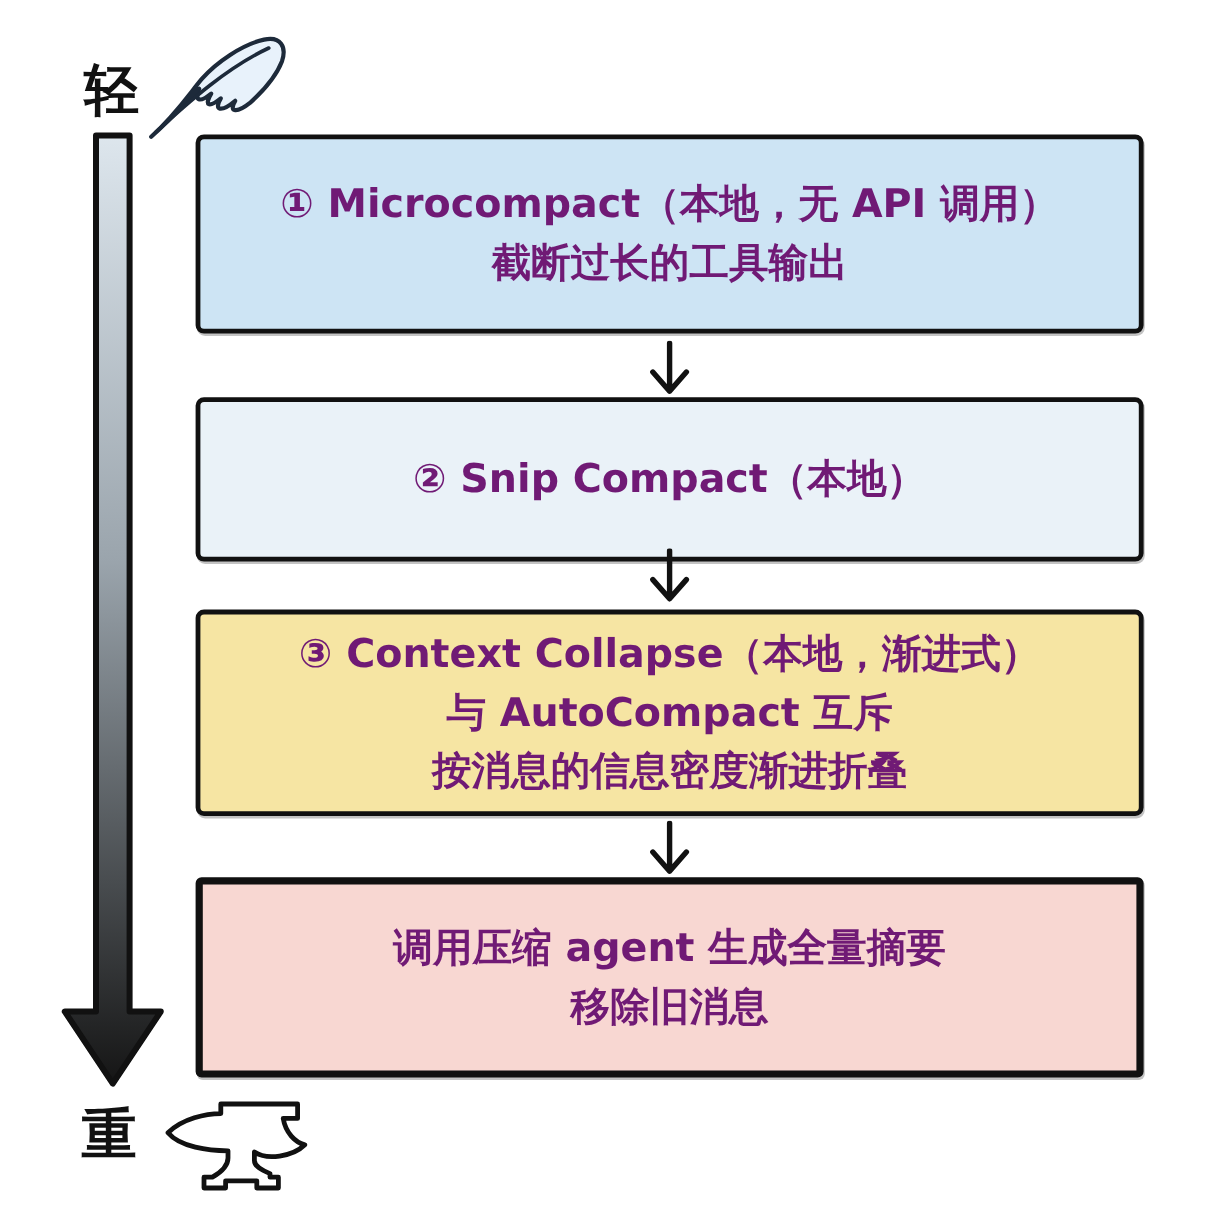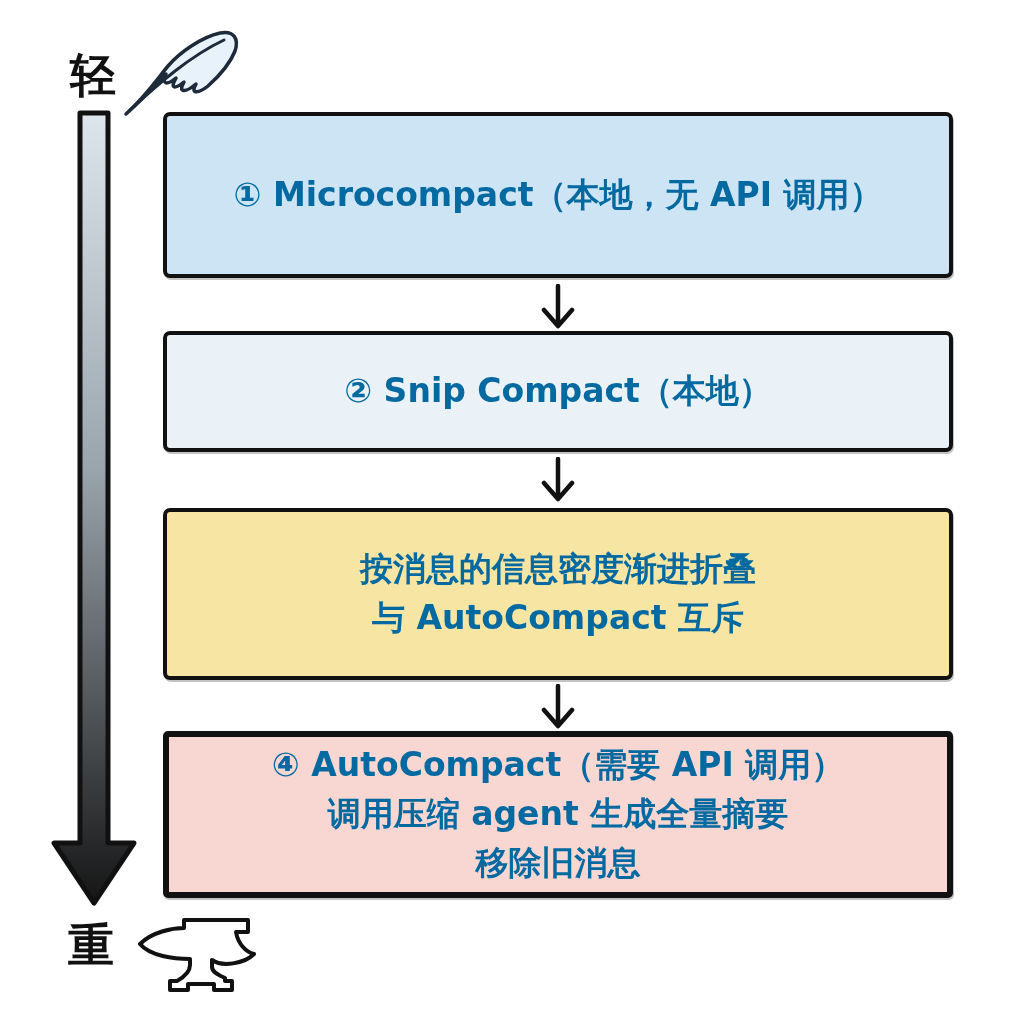--- a/index.html
+++ b/index.html
@@ -31,29 +31,29 @@
     position: absolute;
     left: 0;
     width: 790px;
     border: 4px solid #111111;
     border-radius: 7px;
     display: flex;
     flex-direction: column;
     justify-content: center;
     align-items: center;
     text-align: center;
-    color: #0369a1;
+    color: #701a75;
     font-weight: bold;
     font-size: 33px;
     line-height: 1.48;
     padding: 6px 14px;
     box-shadow: 1px 2px 0 rgba(17,17,17,0.25);
   }
   #box-1 { top: 112px; height: 166px; }
-  #box-2 { top: 331px; height: 121px; }
+  #box-2 { top: 331px; height: 137px; }
   #box-3 { top: 508px; height: 172px; }
   #box-4 { top: 731px; height: 167px; border-width: 6px; border-radius: 5px; }
   .box-title, .box-line { width: 100%; }
 
   .connector {
     position: absolute;
     left: 536px;
     width: 44px;
     height: 46px;
   }
@@ -93,33 +93,34 @@
   <div class="icon-wrap" id="anvil-wrap">
     <svg width="126" height="82" viewBox="0 0 126 82">
       <path d="M8 32 C20 20 40 16 52 16 L52 8 L116 8 L116 20 L104 20 C106 32 114 40 122 42 C112 52 90 55 80 48 L80 55 C80 60 86 63 93 66 L93 69 L100 69 L100 78 L82 78 L82 72 L56 72 L56 78 L38 78 L38 69 L45 69 C52 65 58 60 58 53 L58 47 C42 47 18 44 8 32 Z" fill="#ffffff" stroke="#111111" stroke-width="4" stroke-linejoin="round"></path>
     </svg>
   </div>
 
   <div class="flow-col">
 
     <div class="flow-box" id="box-1" style="background: rgb(205, 228, 244);">
       <div class="box-title">① Microcompact（本地，无 API 调用）</div>
+      <div class="box-line">截断过长的工具输出</div>
     </div>
 
     <div class="flow-box" id="box-2" style="background: rgb(234, 242, 248);">
       <div class="box-title">② Snip Compact（本地）</div>
     </div>
 
     <div class="flow-box" id="box-3" style="background: rgb(246, 229, 163);">
+      <div class="box-title">③ Context Collapse（本地，渐进式）</div>
+      <div class="box-line">与 AutoCompact 互斥</div>
       <div class="box-line">按消息的信息密度渐进折叠</div>
-      <div class="box-line">与 AutoCompact 互斥</div>
     </div>
 
     <div class="flow-box" id="box-4" style="background: rgb(248, 215, 210);">
-      <div class="box-title">④ AutoCompact（需要 API 调用）</div>
       <div class="box-line">调用压缩 agent 生成全量摘要</div>
       <div class="box-line">移除旧消息</div>
     </div>
 
   </div>
 
   <div class="connector" id="connector-1">
     <svg width="44" height="46" viewBox="0 0 44 46">
       <path d="M22 2 L22 38 M8 26 L22 42 L36 26" fill="none" stroke="#111111" stroke-width="4.5" stroke-linecap="round" stroke-linejoin="round"></path>
     </svg>

